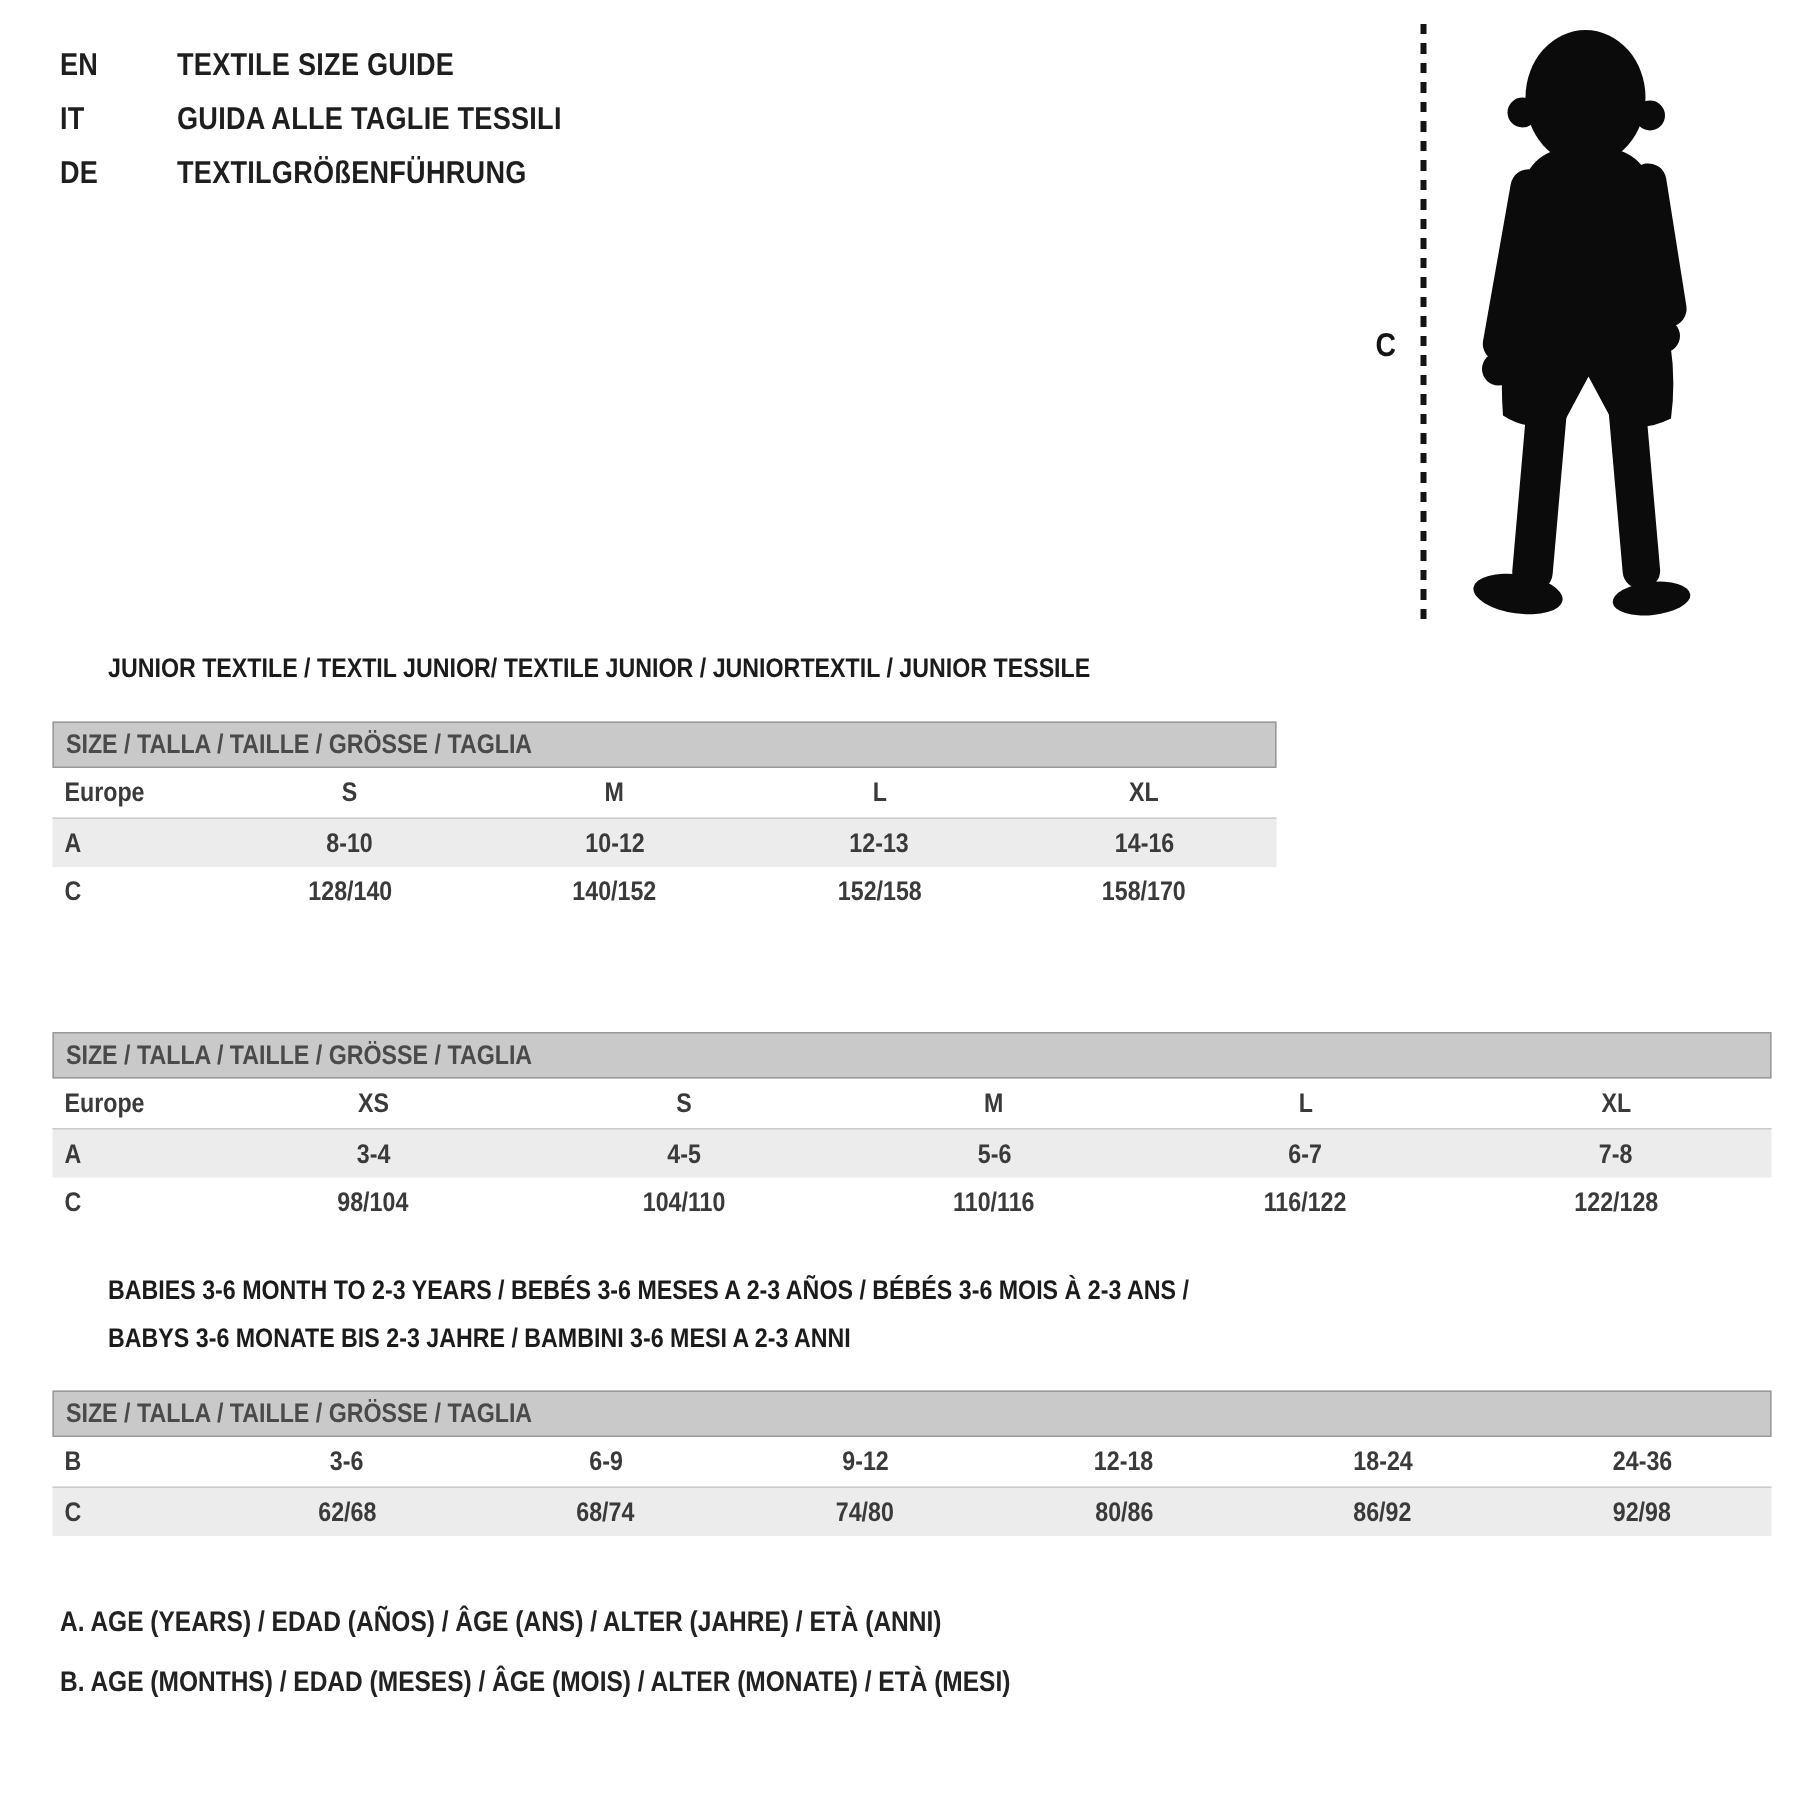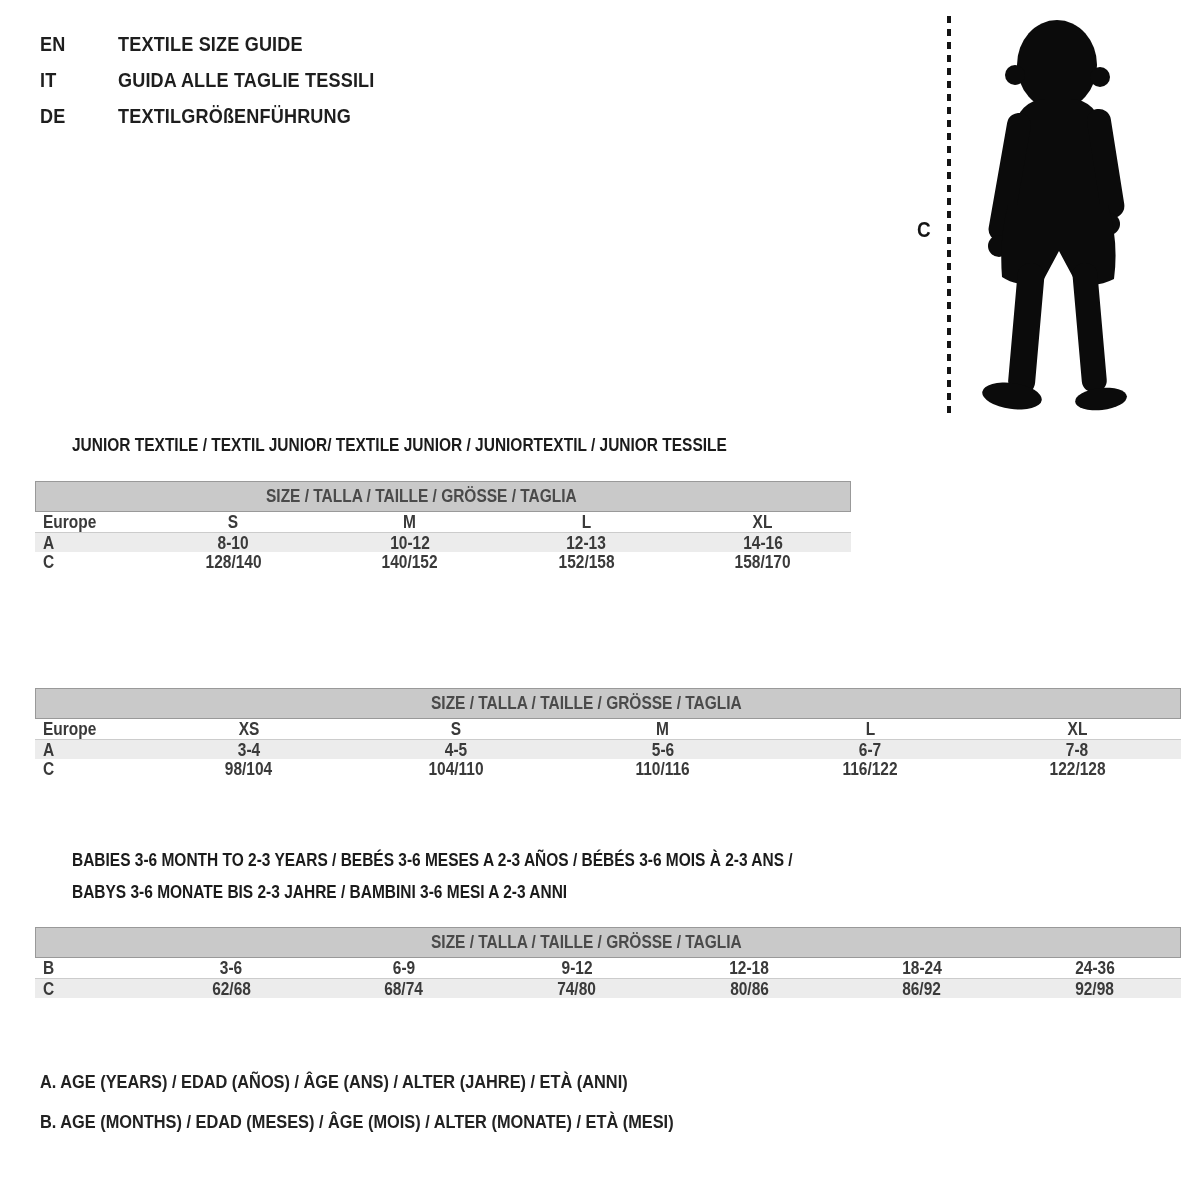--- a/index.html
+++ b/index.html
@@ -23,23 +23,23 @@
   .baby-svg { position:absolute; left:962px; top:13px; }
 
   
   .sect { position:absolute; left:40px; font-size:18px; color:#1b1b1b; height:20px; line-height:20px;margin-left:32px; }
   .sub-a { font-size:12px; vertical-align:-4px; }
 
   
   .tbl { position:absolute; left:35px; color:#3a3a3a; font-size:18px; }
   .size-bar {
     height:31px; background:#c9c9c9; border:1px solid #999999; box-sizing:border-box;
-    display:flex; align-items:center; padding-left:8px; color:#4a4a4a; font-size:18px;justify-content:center;
+    display:flex; align-items:center; padding-left:8px; color:#4a4a4a; font-size:18px;
   }
-  .trow { display:grid; height:20px; align-items:center; }
+  .trow { display:grid; height:33px; align-items:center; }
   .cols4 { grid-template-columns:110px repeat(4,1fr); }
   .cols5 { grid-template-columns:110px repeat(5,1fr); }
   .cols6 { grid-template-columns:110px repeat(6,1fr); }
   .cell { text-align:center; }
   .cell .cx { transform-origin:center center; }
   .cell.lbl { text-align:left; padding-left:8px; }
   .cell.lbl .cx { transform-origin:left center; }
   .thead { color:#3a3a3a; }
   .alt { background:#ececec; border-top:1px solid #cccccc; box-sizing:border-box; }
 

